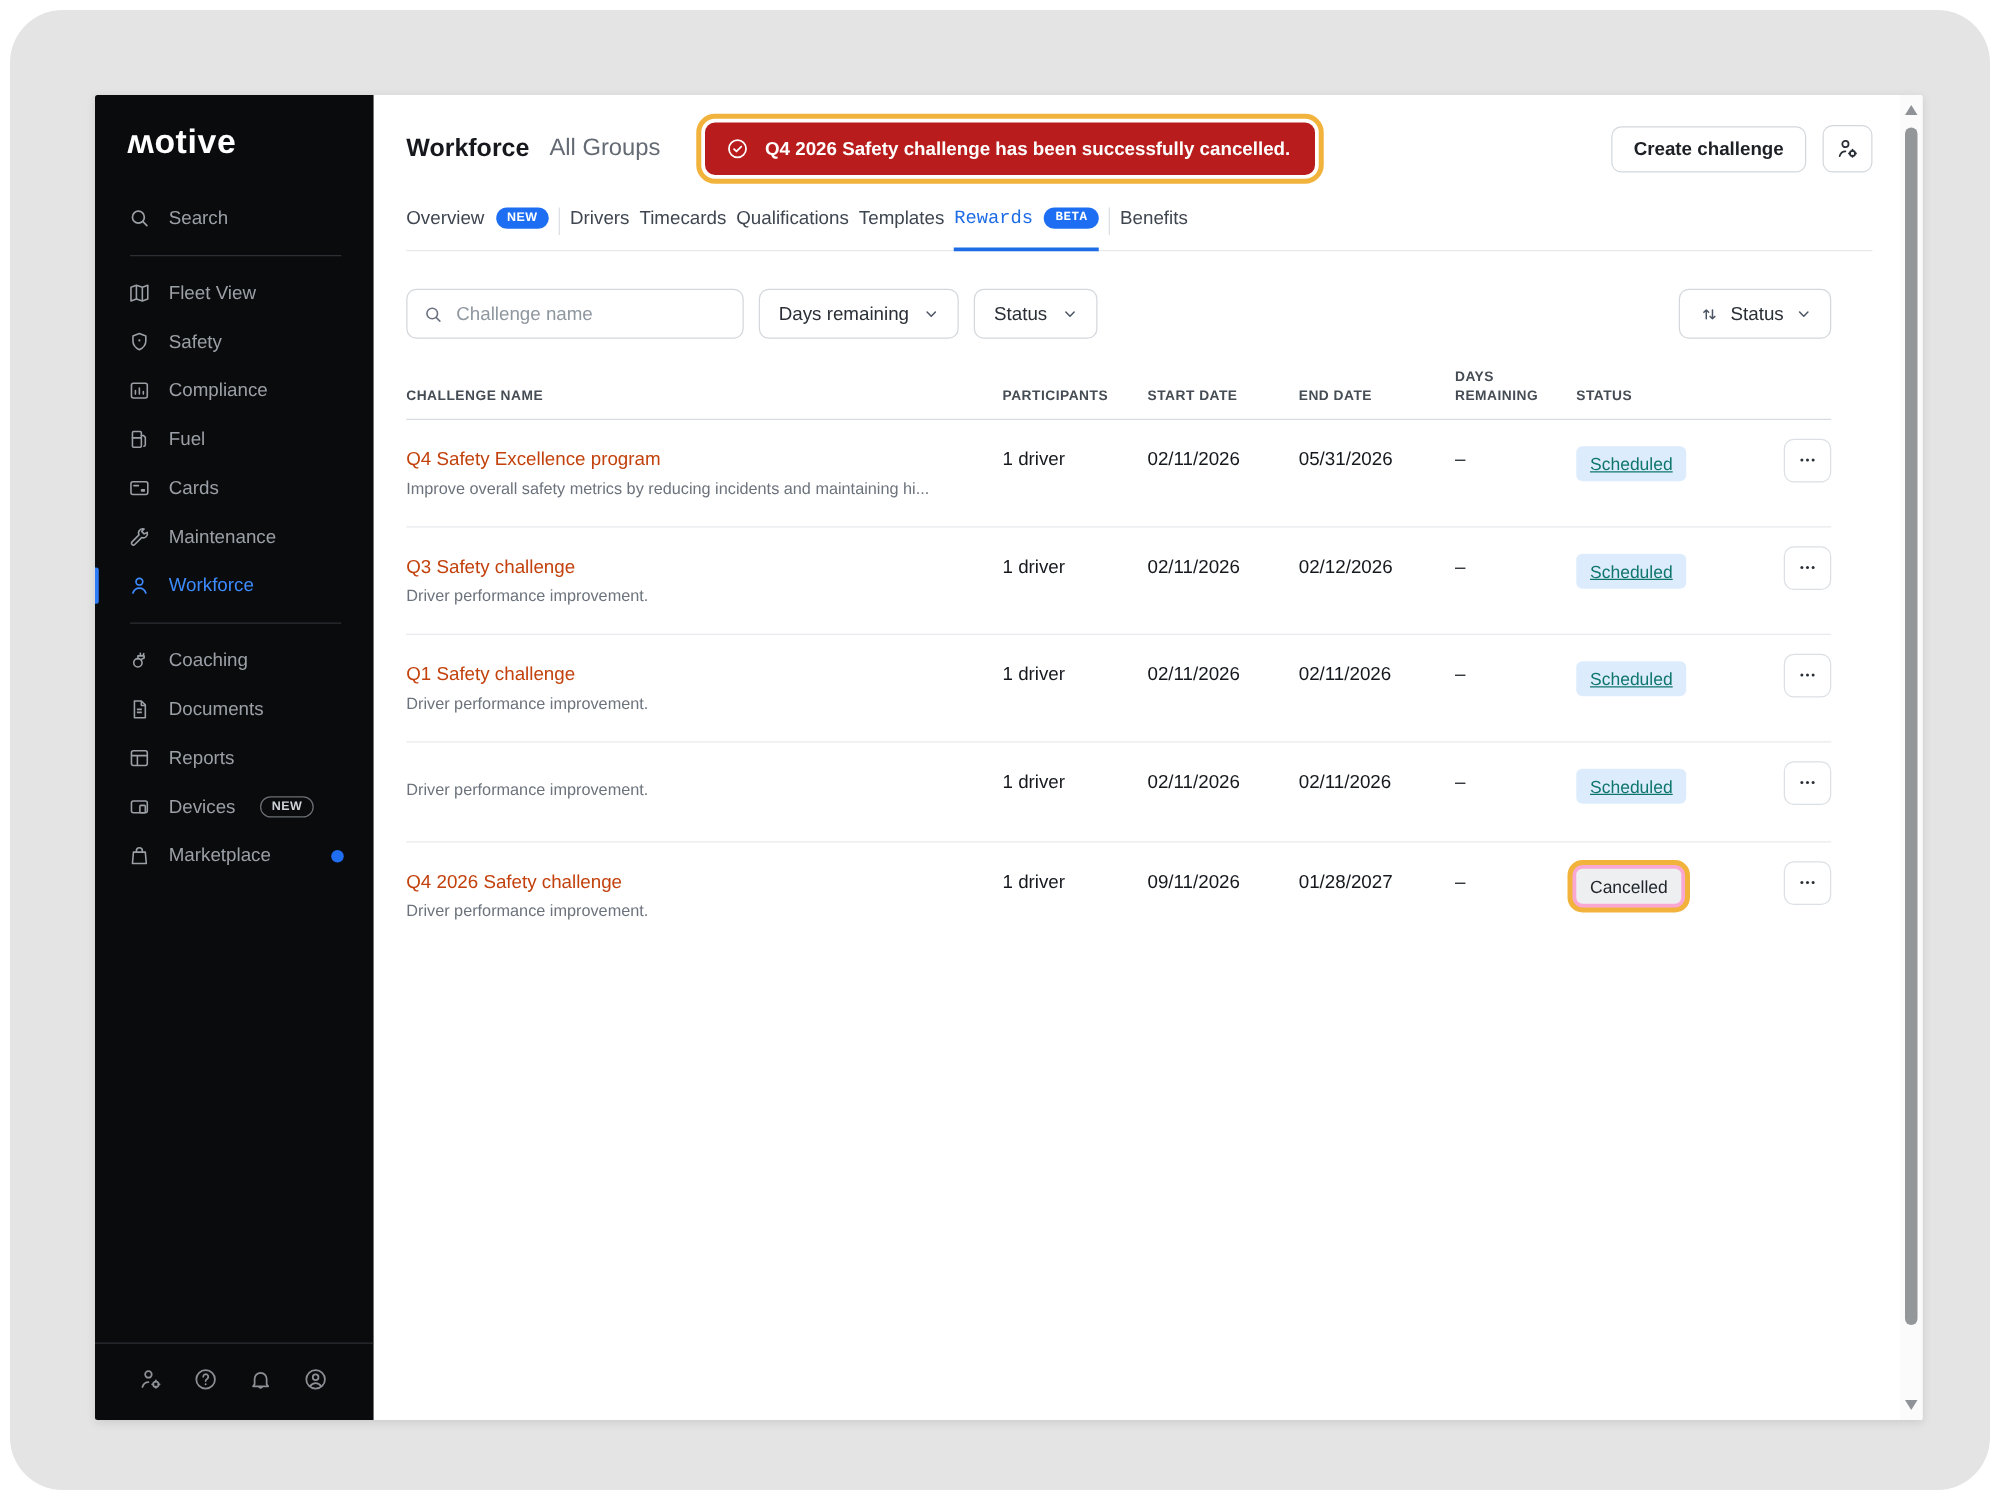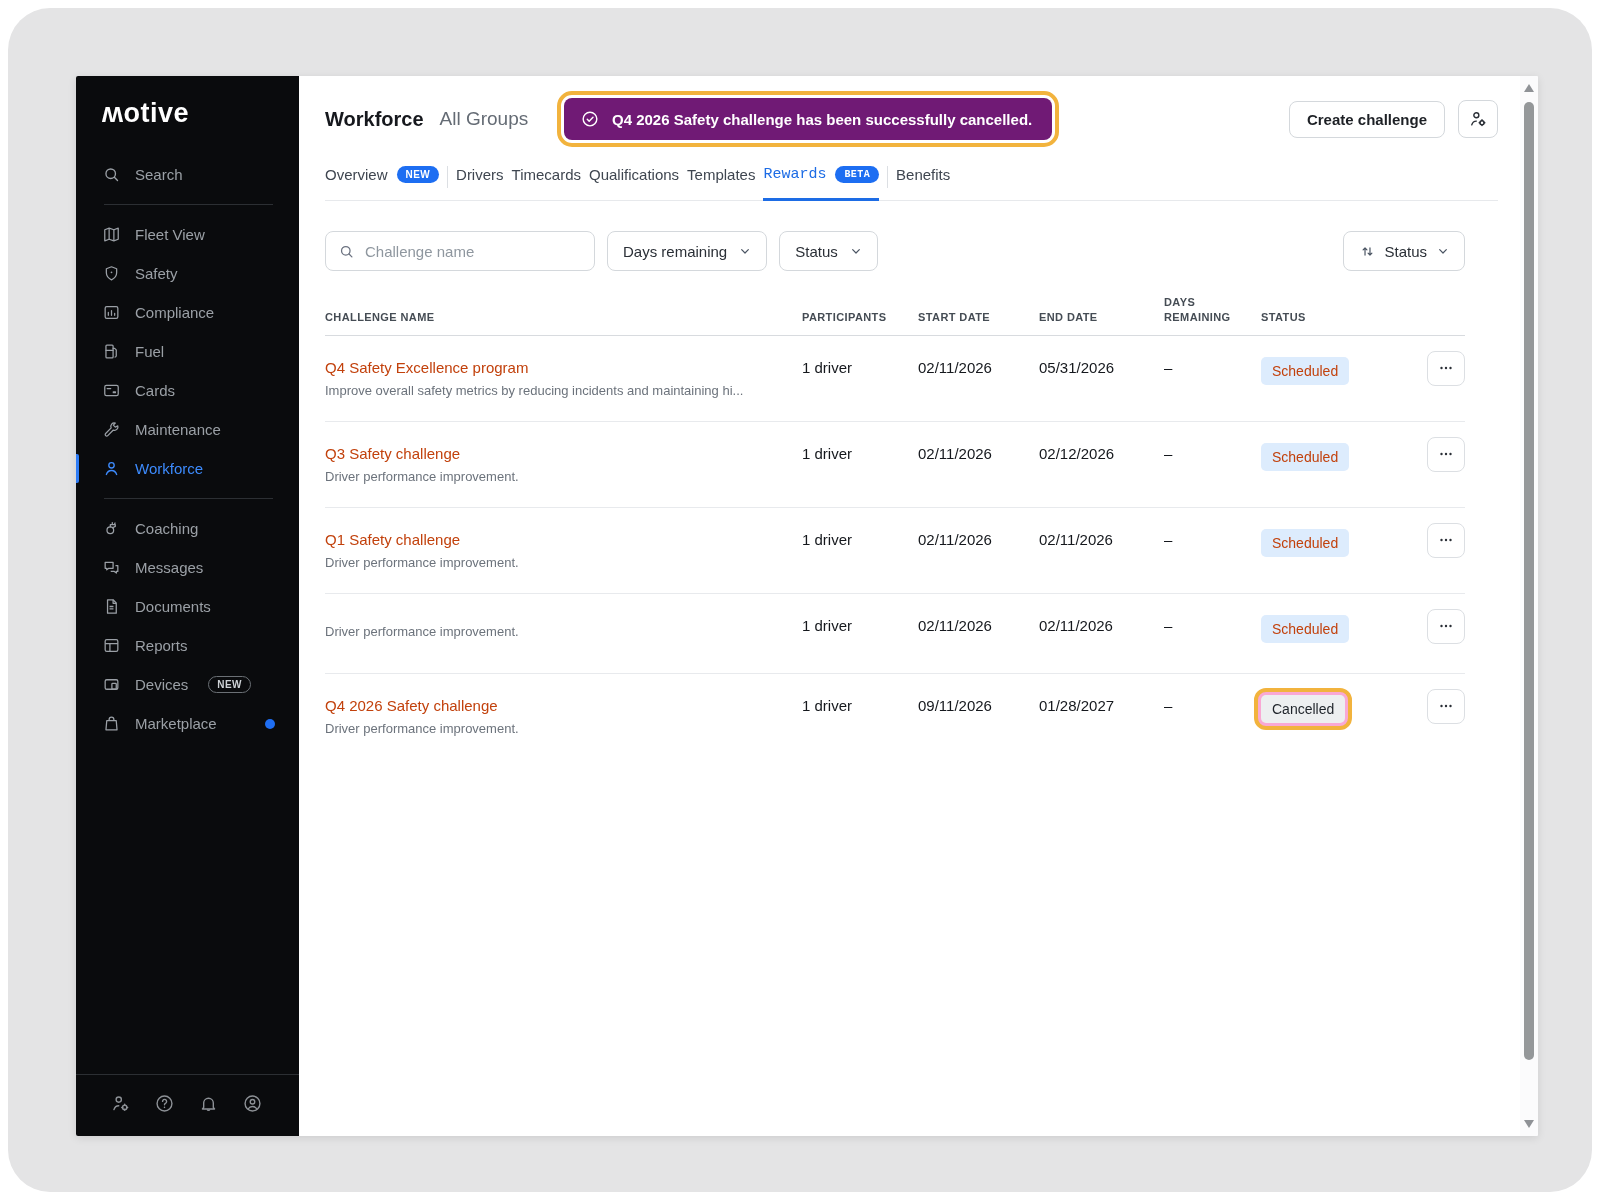--- a/index.html
+++ b/index.html
@@ -28,21 +28,21 @@
 
   .header-row { position:relative; display:flex; align-items:center; margin:22px 22px 0 26px; height:42px; }
   .page-title { font-size:20px; font-weight:700; color:#16181d; }
   .group-label { margin-left:16px; font-size:19px; color:#646b74; white-space:nowrap; }
   .hdr-spacer { flex:1; }
   .create-btn { border:1px solid #d4d8dc; background:#fff; border-radius:8px; padding:9px 17px; font-size:15px; font-weight:700; color:#1d2025; cursor:pointer; font-family:inherit; }
   .icon-btn { width:40px; height:38px; border:1px solid #d4d8dc; background:#fff; border-radius:8px; margin-left:13px; display:grid; place-items:center; cursor:pointer; }
   .icon-btn svg { width:20px; height:20px; color:#2a2f36; }
 
   .toast-ring { position:absolute; left:232px; top:-7px; border:4px solid #f2b33d; border-radius:15px; padding:3px; background:#fff; z-index:6; }
-  .toast { background:#701a75; color:#fff; border-radius:8px; display:flex; align-items:center; gap:12px; padding:11px 20px 11px 16px; font-size:15px; font-weight:700; white-space:nowrap; }
+  .toast { background:#b91c1c; color:#fff; border-radius:8px; display:flex; align-items:center; gap:12px; padding:11px 20px 11px 16px; font-size:15px; font-weight:700; white-space:nowrap; }
   .toast svg { width:20px; height:20px; flex-shrink:0; }
 
   .tabs-row { display:flex; align-items:center; gap:8px; margin:26px 22px 0 26px; border-bottom:1px solid #e7e9ec; }
   .tab { display:flex; align-items:center; gap:9px; padding-bottom:15px; font-size:15px; color:#3f4650; cursor:pointer; border-bottom:3px solid transparent; margin-bottom:-1px; }
   .tab.active { color:#1d6ce5; border-bottom-color:#1d6ce5;font-family:Liberation Mono, monospace; }
   .tab-badge { background:#1d6ef2; color:#fff; font-size:10px; font-weight:700; letter-spacing:.4px; border-radius:10px; padding:3px 9px; }
   .tab-divider { width:1px; height:22px; background:#dcdfe3; margin-bottom:12px; }
 
   .filters-row { display:flex; align-items:center; gap:12px; margin:30px 55px 0 26px; }
   .search-box { width:270px; height:40px; border:1px solid #d4d8dc; border-radius:8px; display:flex; align-items:center; gap:10px; padding:0 12px; background:#fff; }
@@ -60,21 +60,21 @@
   .thead { font-size:11px; font-weight:700; letter-spacing:.4px; color:#454c54; padding-bottom:10px; border-bottom:1px solid #d8dbdf; align-items:end; }
   .th { padding-right:10px; line-height:1.35; }
   .trow { padding:21px 0 23px; border-bottom:1px solid #e8eaed; align-items:start; }
   .trow:last-child { border-bottom:none; }
   .cell { font-size:15px; color:#15181d; padding-right:10px; padding-top:2px; }
   .name-title { font-size:15px; color:#c2410c; }
   .name-desc { margin-top:7px; font-size:13px; color:#6c737c; }
   .badge-wrap { display:inline-block; border:4px solid transparent; border-radius:12px; padding:3px; margin:-9px 0 0 -7px; }
   .status-cell.highlighted .badge-wrap { border-color:#f2b33d; background:#f9a8d4; }
   .status-badge { display:inline-block; padding:6px 11px; border-radius:5px; font-size:14px; white-space:nowrap; }
-  .status-badge.scheduled { background:#ddecfd; color:#c2410c; }
+  .status-badge.scheduled { background:#ddecfd; color:#0f766e;text-decoration:underline; }
   .status-badge.cancelled { background:#edeff0; color:#1f242a; }
   .actions-cell { justify-self:end; margin-top:-6px; }
   .more-btn { width:38px; height:35px; border:1px solid #dcdfe3; background:#fff; border-radius:8px; display:grid; place-items:center; cursor:pointer; }
   .more-btn svg { width:18px; height:18px; color:#2a2f36; }
 
   
   .scrollbar { position:absolute; right:0; top:0; bottom:0; width:18px; background:#fbfbfc; }
   .sb-arrow { position:absolute; left:4px; width:0; height:0; border-left:5px solid transparent; border-right:5px solid transparent; }
   .sb-up { top:8px; border-bottom:8px solid #8f9296; }
   .sb-down { bottom:8px; border-top:8px solid #8f9296; }
@@ -156,27 +156,20 @@
         <div class="side-item">
           <svg viewBox="0 0 24 24" fill="none" stroke="currentColor" stroke-width="1.6" stroke-linecap="round" stroke-linejoin="round">
               <circle cx="10.5" cy="14.2" r="4.2"></circle>
               <path d="M10.5 10V7.2h6.3v2.2l-3.4 1.6"></path>
               <path d="M13 4.5v1.6M16.5 5l-.7 1.5"></path>
             </svg>
           <span>Coaching</span>
         </div>
         <div class="side-item">
           <svg viewBox="0 0 24 24" fill="none" stroke="currentColor" stroke-width="1.6" stroke-linejoin="round">
-              <path d="M4 5.5h10v7.5H8.5L6 15v-2H4z"></path>
-              <path d="M17 9.5h3V17h-1.8v2l-2.6-2H11"></path>
-            </svg>
-          <span>Messages</span>
-        </div>
-        <div class="side-item">
-          <svg viewBox="0 0 24 24" fill="none" stroke="currentColor" stroke-width="1.6" stroke-linejoin="round">
               <path d="M7 3.5h7l4 4v13H7z"></path>
               <path d="M14 3.5V8h4M9.5 12h5M9.5 15h5"></path>
             </svg>
           <span>Documents</span>
         </div>
         <div class="side-item">
           <svg viewBox="0 0 24 24" fill="none" stroke="currentColor" stroke-width="1.6">
               <rect x="4" y="4.5" width="16" height="15" rx="2"></rect>
               <path d="M4 9.5h16M10 9.5v10"></path>
             </svg>

